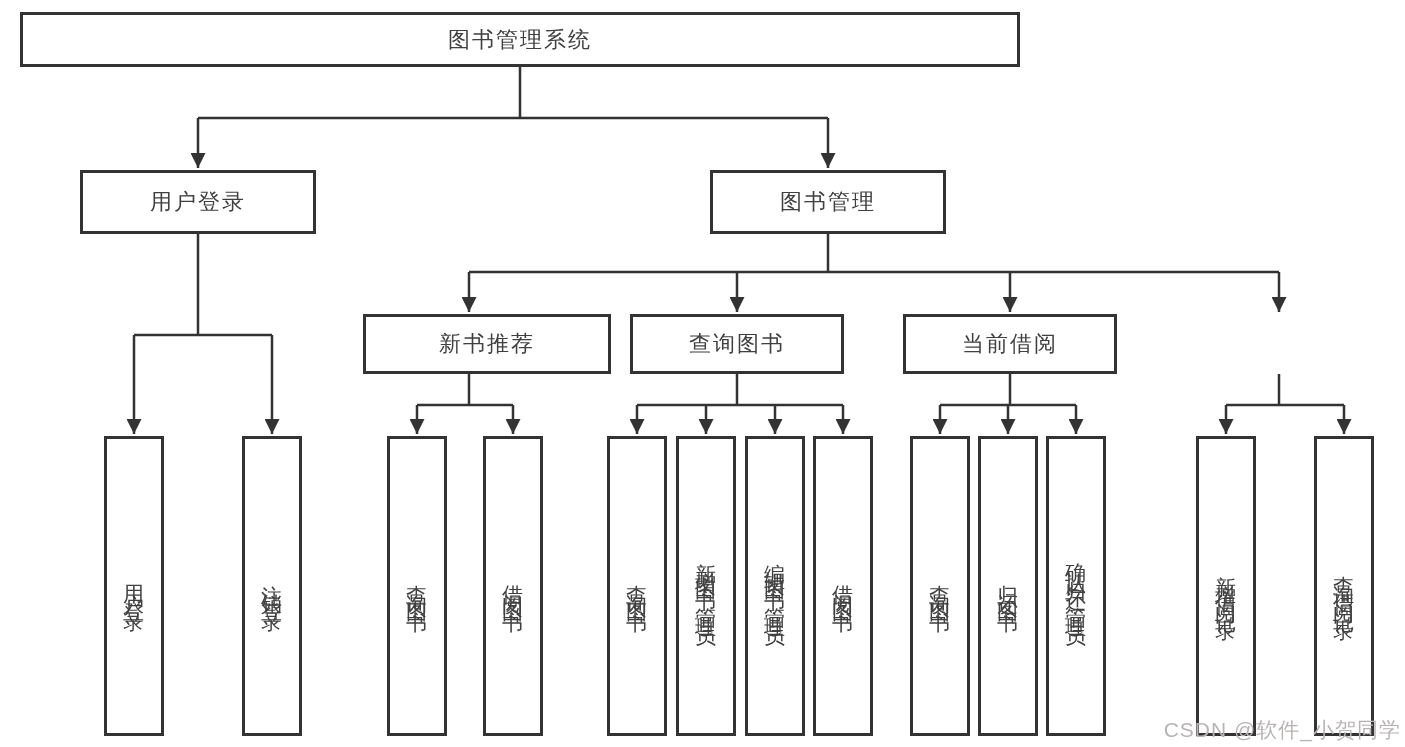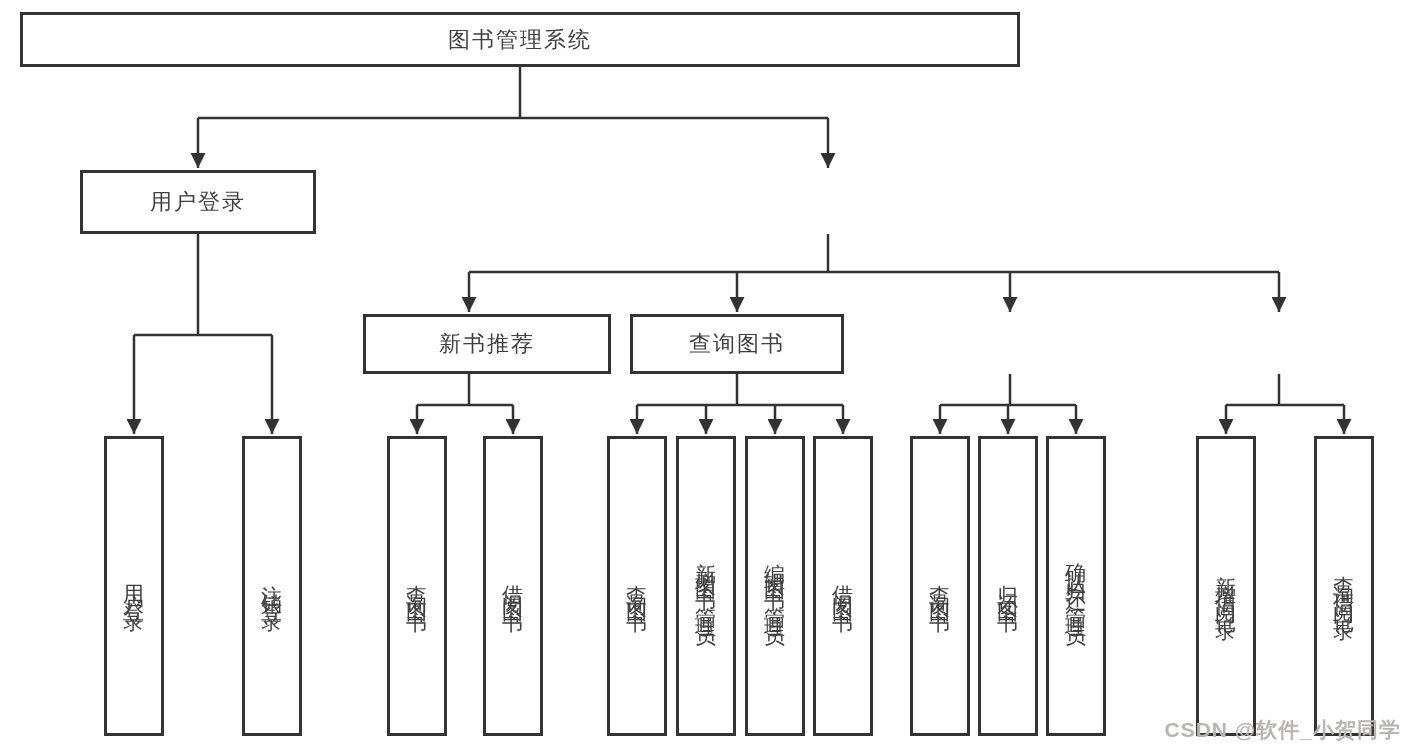--- a/index.html
+++ b/index.html
@@ -55,21 +55,20 @@
   }
   .watermark {
     position: absolute;
     right: 4px;
     bottom: 3px;
     font-size: 21px;
     color: #b9b4b4;
     letter-spacing: 1px;
     z-index: 3;
     white-space: nowrap;
-    font-weight: bold;
   }
 </style>
 </head>
 <body>
 
 <div class="canvas">
 
   <svg class="connectors" xmlns="http://www.w3.org/2000/svg">
     <defs>
       <marker id="ah" viewBox="0 0 10 10" refX="10" refY="5" markerWidth="8" markerHeight="6" orient="auto">
@@ -132,26 +131,32 @@
     </g>
   </svg>
 
   <div class="node h root">
     <span>图书管理系统</span>
   </div>
 
   <div class="node h l2" style="left:80px">
     <span>用户登录</span>
   </div>
+  <div class="node h l2" style="left:710px">
+    <span>图书管理</span>
+  </div>
 
   <div class="node h l3" style="left:363px;width:248px">
     <span>新书推荐</span>
   </div>
   <div class="node h l3" style="left:630px;width:214px">
     <span>查询图书</span>
+  </div>
+  <div class="node h l3" style="left:903px;width:214px">
+    <span>当前借阅</span>
   </div>
 
   <div class="node leaf" style="left:104px">
     <span>用户登录</span>
   </div>
   <div class="node leaf" style="left:242px">
     <span>注销登录</span>
   </div>
   <div class="node leaf" style="left:387px">
     <span>查询图书</span>

